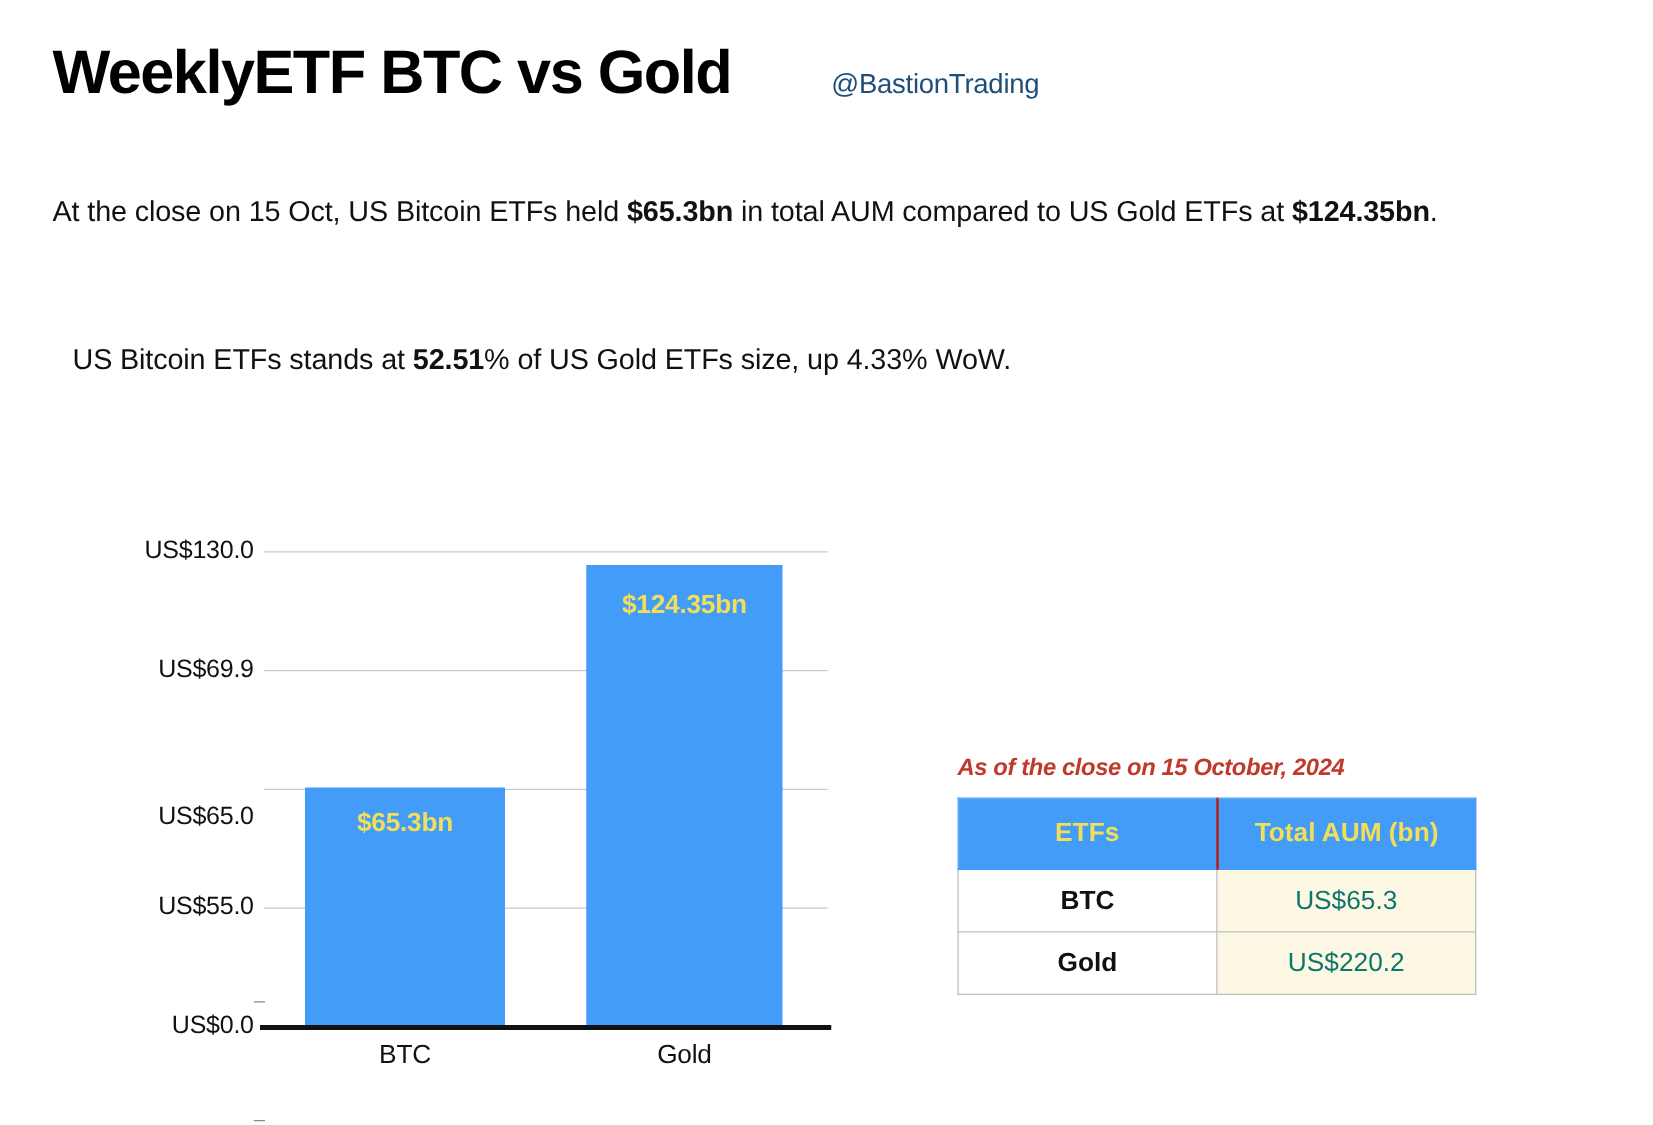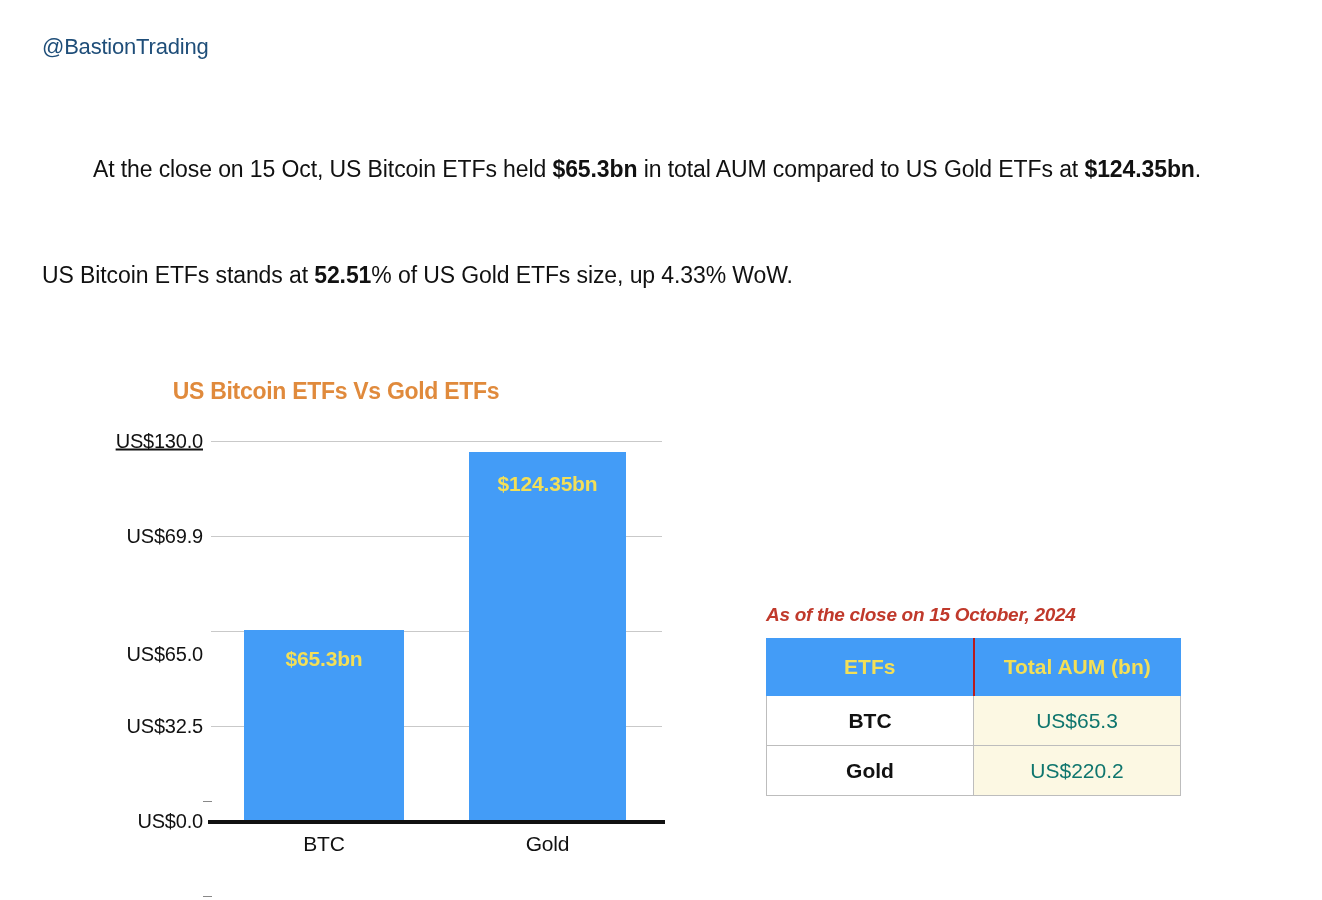--- a/index.html
+++ b/index.html
@@ -41,22 +41,22 @@
   
   .para {
     position: absolute;
     left: 42px;
     font-size: 23px;
     line-height: 38px;
     color: #111111;
     letter-spacing: -0.1px;
   }
   .para b { font-weight: bold; }
-  #para1 { top: 150px; width: 1210px; text-align: center; }
-  #para2 { top: 256px; width: 1210px; }
+  #para1 { top: 150px; width: 1210px; }
+  #para2 { top: 268px; width: 1210px; margin-left: 16px; }
 
   
   .chart-wrap {
     position: absolute;
     left: 0px;
     top: 360px;
     width: 700px;
     height: 520px;
   }
   .chart-title {
@@ -189,40 +189,40 @@
   table.aum tbody td.aum-cell {
     background: #FCF8E3;
     color: #0f766e;
     border-left: 1px solid #9a9a8a;
   }
 </style>
 </head>
 <body>
 
 <div class="header-row">
+  <div class="page-title">WeeklyETF BTC vs Gold</div>
   <div class="handle">@BastionTrading</div>
 </div>
 
 <div class="para" id="para1">
   <span>At the close on 15 Oct, US Bitcoin ETFs held </span><b>$65.3bn</b><span> in total AUM compared to US Gold ETFs at </span><b>$124.35bn</b><span>.</span>
 </div>
 
 <div class="para" id="para2">
   <span>US Bitcoin ETFs stands at </span><b>52.51</b><span>% of US Gold ETFs size, up 4.33% WoW.</span>
 </div>
 
 <div class="chart-wrap">
 
-  <div class="chart-title">US Bitcoin ETFs Vs Gold ETFs</div>
 
   <div class="ytick-wrap">
-    <div class="ytick-label" style="top:0px;text-decoration:underline;">US$130.0</div>
+    <div class="ytick-label" style="top:0px;">US$130.0</div>
     <div class="ytick-label" style="top:95px;">US$69.9</div>
     <div class="ytick-label" style="top:190px;margin-top:23px;">US$65.0</div>
-    <div class="ytick-label" style="top:285px;">US$32.5</div>
+    <div class="ytick-label" style="top:285px;">US$55.0</div>
     <div class="ytick-label" style="top:380px;">US$0.0</div>
   </div>
 
   <div class="tickmark" style="top:441px;"></div>
   <div class="tickmark" style="top:536px;"></div>
 
   <div class="plot">
     <div class="gridline" style="top:0px;"></div>
     <div class="gridline" style="top:95px;"></div>
     <div class="gridline" style="top:190px;"></div>

